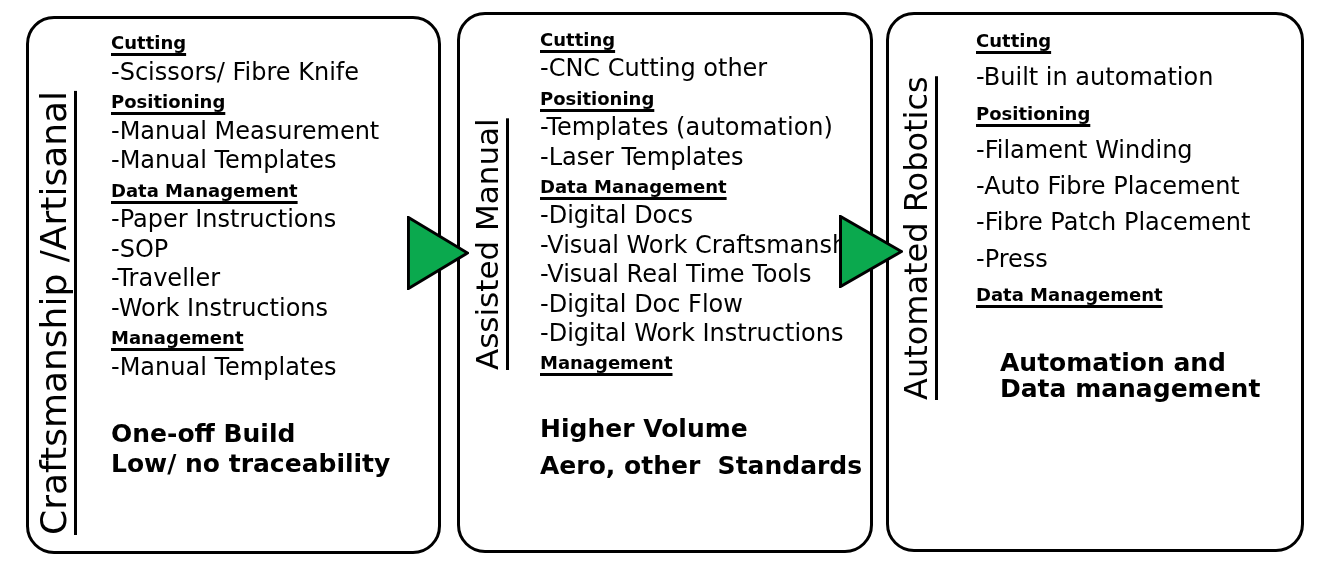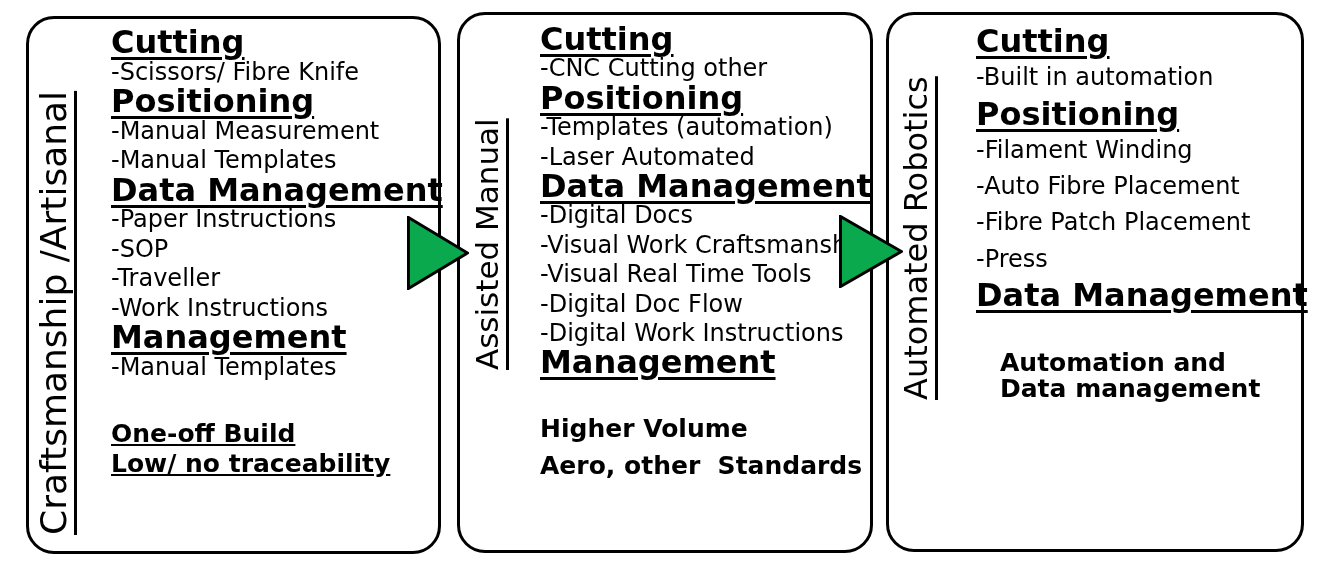--- a/index.html
+++ b/index.html
@@ -42,32 +42,32 @@
   #p2 .content { left: 80px; padding-top: 10px; }
   #p3 .content { left: 87px; padding-top: 8px;  }
 
   .line { white-space: nowrap; }
   #p1 .line { line-height: 29.5px; }
   #p2 .line { line-height: 29.4px; }
   #p3 .line { line-height: 36.3px; }
 
   .heading {
     font-weight: bold;
-    font-size: 32px;
+    font-size: 18px;
     text-decoration: underline;
     text-decoration-thickness: 3px;
     text-underline-offset: 4px;
   }
   .item { font-size: 24px; }
 
   .summary { font-weight: bold; font-size: 25px; }
   #p1 .summary { margin-top: 37px; }
   #p2 .summary { margin-top: 32px; }
   #p3 .summary { margin-top: 37px; max-width: 322px; }
-  #p1 .summary-line { line-height: 30px; white-space: pre; text-decoration: underline; }
+  #p1 .summary-line { line-height: 30px; white-space: pre; }
   #p2 .summary-line { line-height: 37px; white-space: pre; }
   #p3 .summary-line { line-height: 26px; white-space: normal; margin-left: 24px; }
 
   .arrow { position: absolute; z-index: 5; }
   #arrow1 { left: 407px; top: 216px; width: 62px; height: 74px; }
   #arrow2 { left: 839px; top: 215px; width: 64px; height: 73px; }
   .arrow svg { display: block; width: 100%; height: 100%; }
 </style>
 </head>
 <body>
@@ -99,21 +99,21 @@
   </section>
 
   <section class="panel" id="p2">
     <div class="vlabel">Assisted Manual</div>
     <div class="content">
       <div class="lines">
           <div class="line heading">Cutting</div>
           <div class="line item">-CNC Cutting other</div>
           <div class="line heading">Positioning</div>
           <div class="line item">-Templates (automation)</div>
-          <div class="line item">-Laser Automated</div>
+          <div class="line item">-Laser Templates</div>
           <div class="line heading">Data Management</div>
           <div class="line item">-Digital Docs</div>
           <div class="line item">-Visual Work Craftsmanship</div>
           <div class="line item">-Visual Real Time Tools</div>
           <div class="line item">-Digital Doc Flow</div>
           <div class="line item">-Digital Work Instructions</div>
           <div class="line heading">Management</div>
         </div>
       <div class="summary">
           <div class="summary-line">Higher Volume</div>

